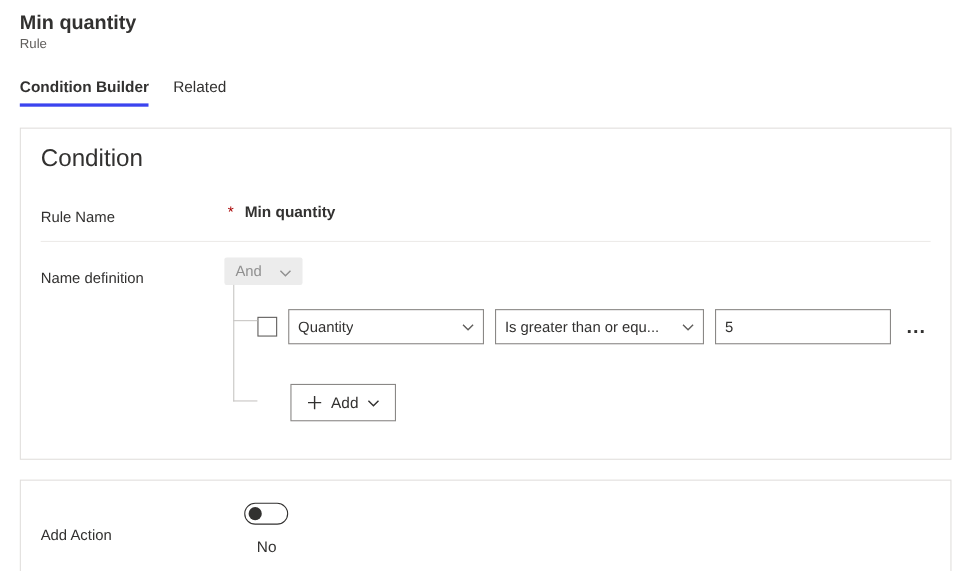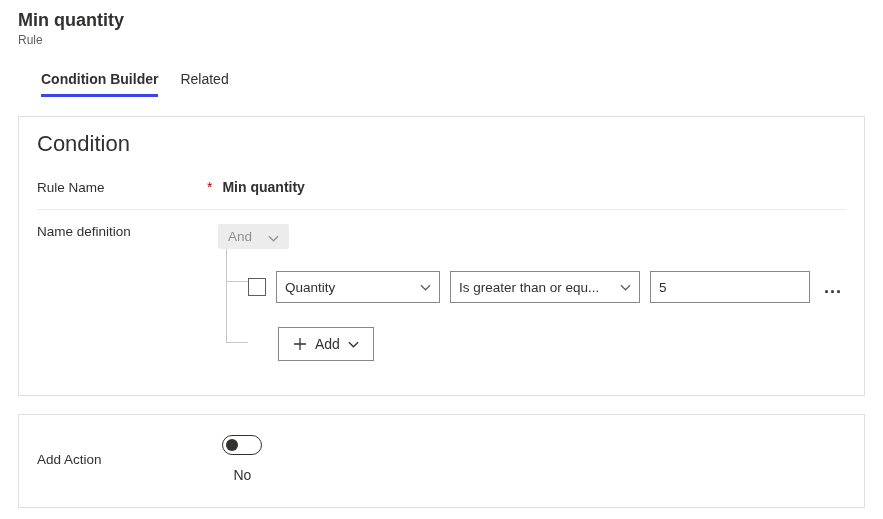--- a/index.html
+++ b/index.html
@@ -10,36 +10,36 @@
     color: #323130;
     background: #fff;
     width: 883px;
   }
   .page { padding: 10px 18px 40px 18px; }
   .title { font-size: 18px; font-weight: 600; margin: 0; }
   .subtitle { font-size: 12px; color: #605e5c; margin: 2px 0 0 0; }
 
   .tabs { display: flex; gap: 22px; margin-top: 18px; border-bottom: 1px solid transparent; }
   .tab { padding: 6px 0 10px 0; font-size: 14px; cursor: pointer; position: relative; }
-  .tab.active { font-weight: 600; margin-left: 23px; }
+  .tab.active { font-weight: 600; }
   .tab.active::after {
     content: ""; position: absolute; left: 0; right: 0; bottom: 0;
     height: 3px; background: #3b44ef;
   }
 
   .panel {
     border: 1px solid #e1dfdd;
     margin-top: 18px;
     padding: 14px 18px 18px 18px;
   }
   .panel-title { font-size: 22px; font-weight: 400; margin: 0 0 16px 0; }
 
   .row { display: flex; align-items: center; padding: 6px 0; }
   .sep { border-top: 1px solid #edebe9; margin-top: 8px; padding-top: 14px; }
-  .row-label { width: 170px; font-size: 13.5px; color: #323130; }
+  .row-label { width: 170px; font-size: 13.5px; color: #323130; margin-top: 11px; }
   .req { color: #a80000; margin-right: 10px; }
   .bold { font-weight: 600; }
 
   .def-area { display: flex; flex-direction: column; }
 
   .and-chip {
     display: inline-flex; align-items: flex-end; gap: 16px;
     background: #ececec; color: #909090;
     padding: 5px 10px; font-size: 13.5px;
     cursor: pointer; border-radius: 2px;
@@ -62,32 +62,32 @@
     width: 18px; height: 18px; border: 1px solid #605e5c; background: #fff;
     cursor: pointer;
   }
 
   .select, .textinput {
     height: 32px; border: 1px solid #8a8886; background: #fff;
     display: flex; align-items: center; padding: 0 8px;
     font-size: 13.5px; cursor: pointer;
   }
   .select { justify-content: space-between; gap: 8px; }
-  .sel-field { width: 164px; }
+  .sel-field { width: 178px; }
   .sel-op { width: 190px; justify-content: space-between; }
   .sel-val { width: 160px; cursor: text; }
   .ellipsis { white-space: nowrap; overflow: hidden; text-overflow: ellipsis; }
 
   .more { font-size: 18px; font-weight: 700; letter-spacing: 1px; padding: 0 4px; cursor: pointer; }
 
   .add-btn {
     display: inline-flex; align-items: center; gap: 8px;
     height: 34px; padding: 0 14px;
     border: 1px solid #8a8886; background: #fff;
-    font-size: 14px; cursor: pointer; margin-left: 30px; margin-top: 8px;
+    font-size: 14px; cursor: pointer; margin-left: 30px; margin-top: 20px;
   }
 
   .toggle {
     position: relative; width: 40px; height: 20px;
     border: 1px solid #323130; border-radius: 10px; background: #fff;
     cursor: pointer;
   }
   .toggle .knob {
     position: absolute; left: 3px; top: 3px; width: 12px; height: 12px;
     border-radius: 50%; background: #323130;

